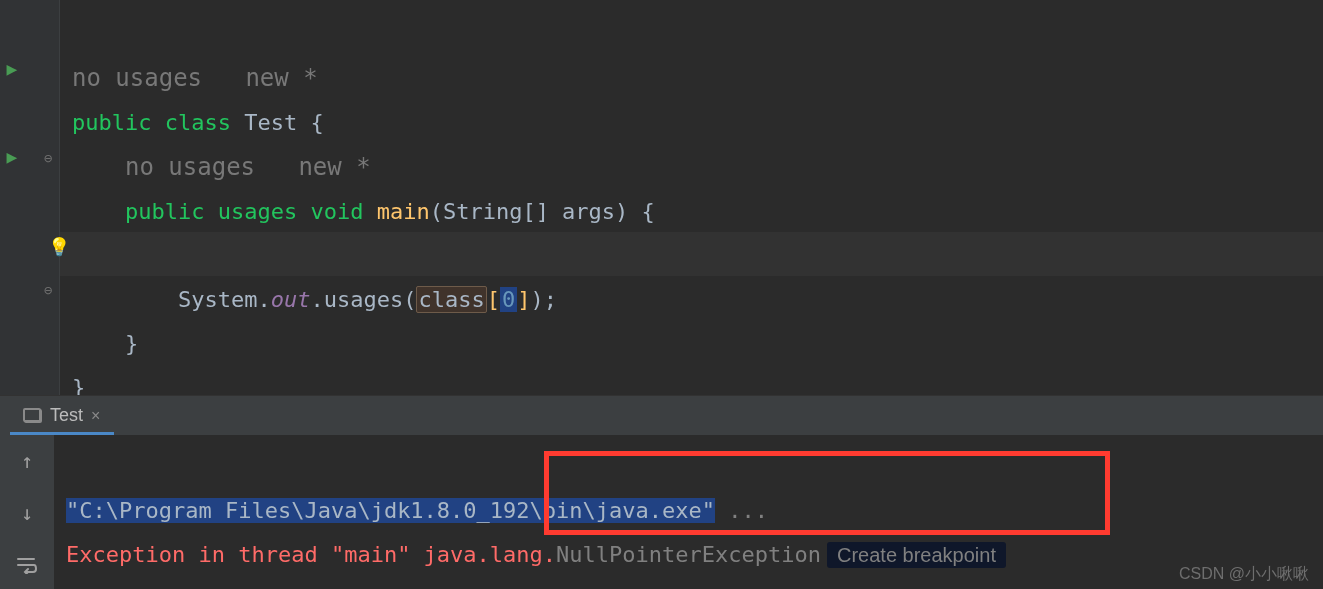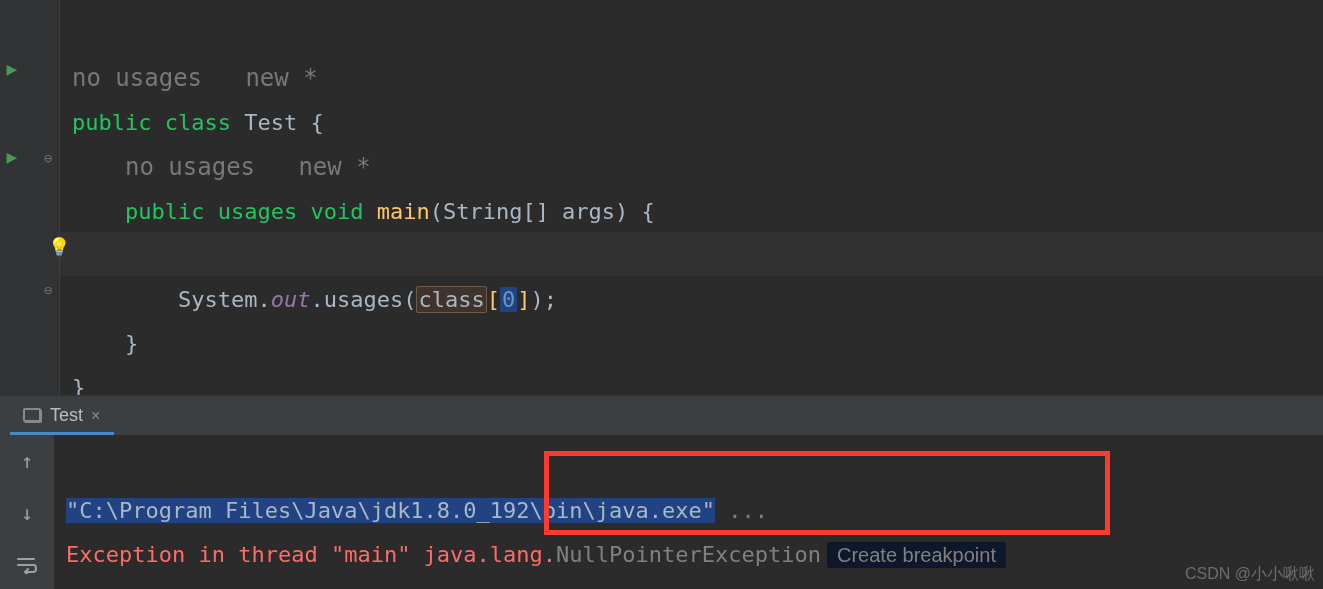--- a/index.html
+++ b/index.html
@@ -163,21 +163,21 @@
     font-size: 20px;
     border-radius: 3px;
   }
   .red-box {
     position: absolute;
     border: 5px solid #ff3b30;
     pointer-events: none;
   }
   .watermark {
     position: absolute;
-    right: 8px;
+    right: 14px;
     bottom: 4px;
     font-family: "Segoe UI",sans-serif;
     font-size: 16px;
     color: #6e6e6e;
   }
 </style>
 </head>
 <body>
 
 <div class="editor">

